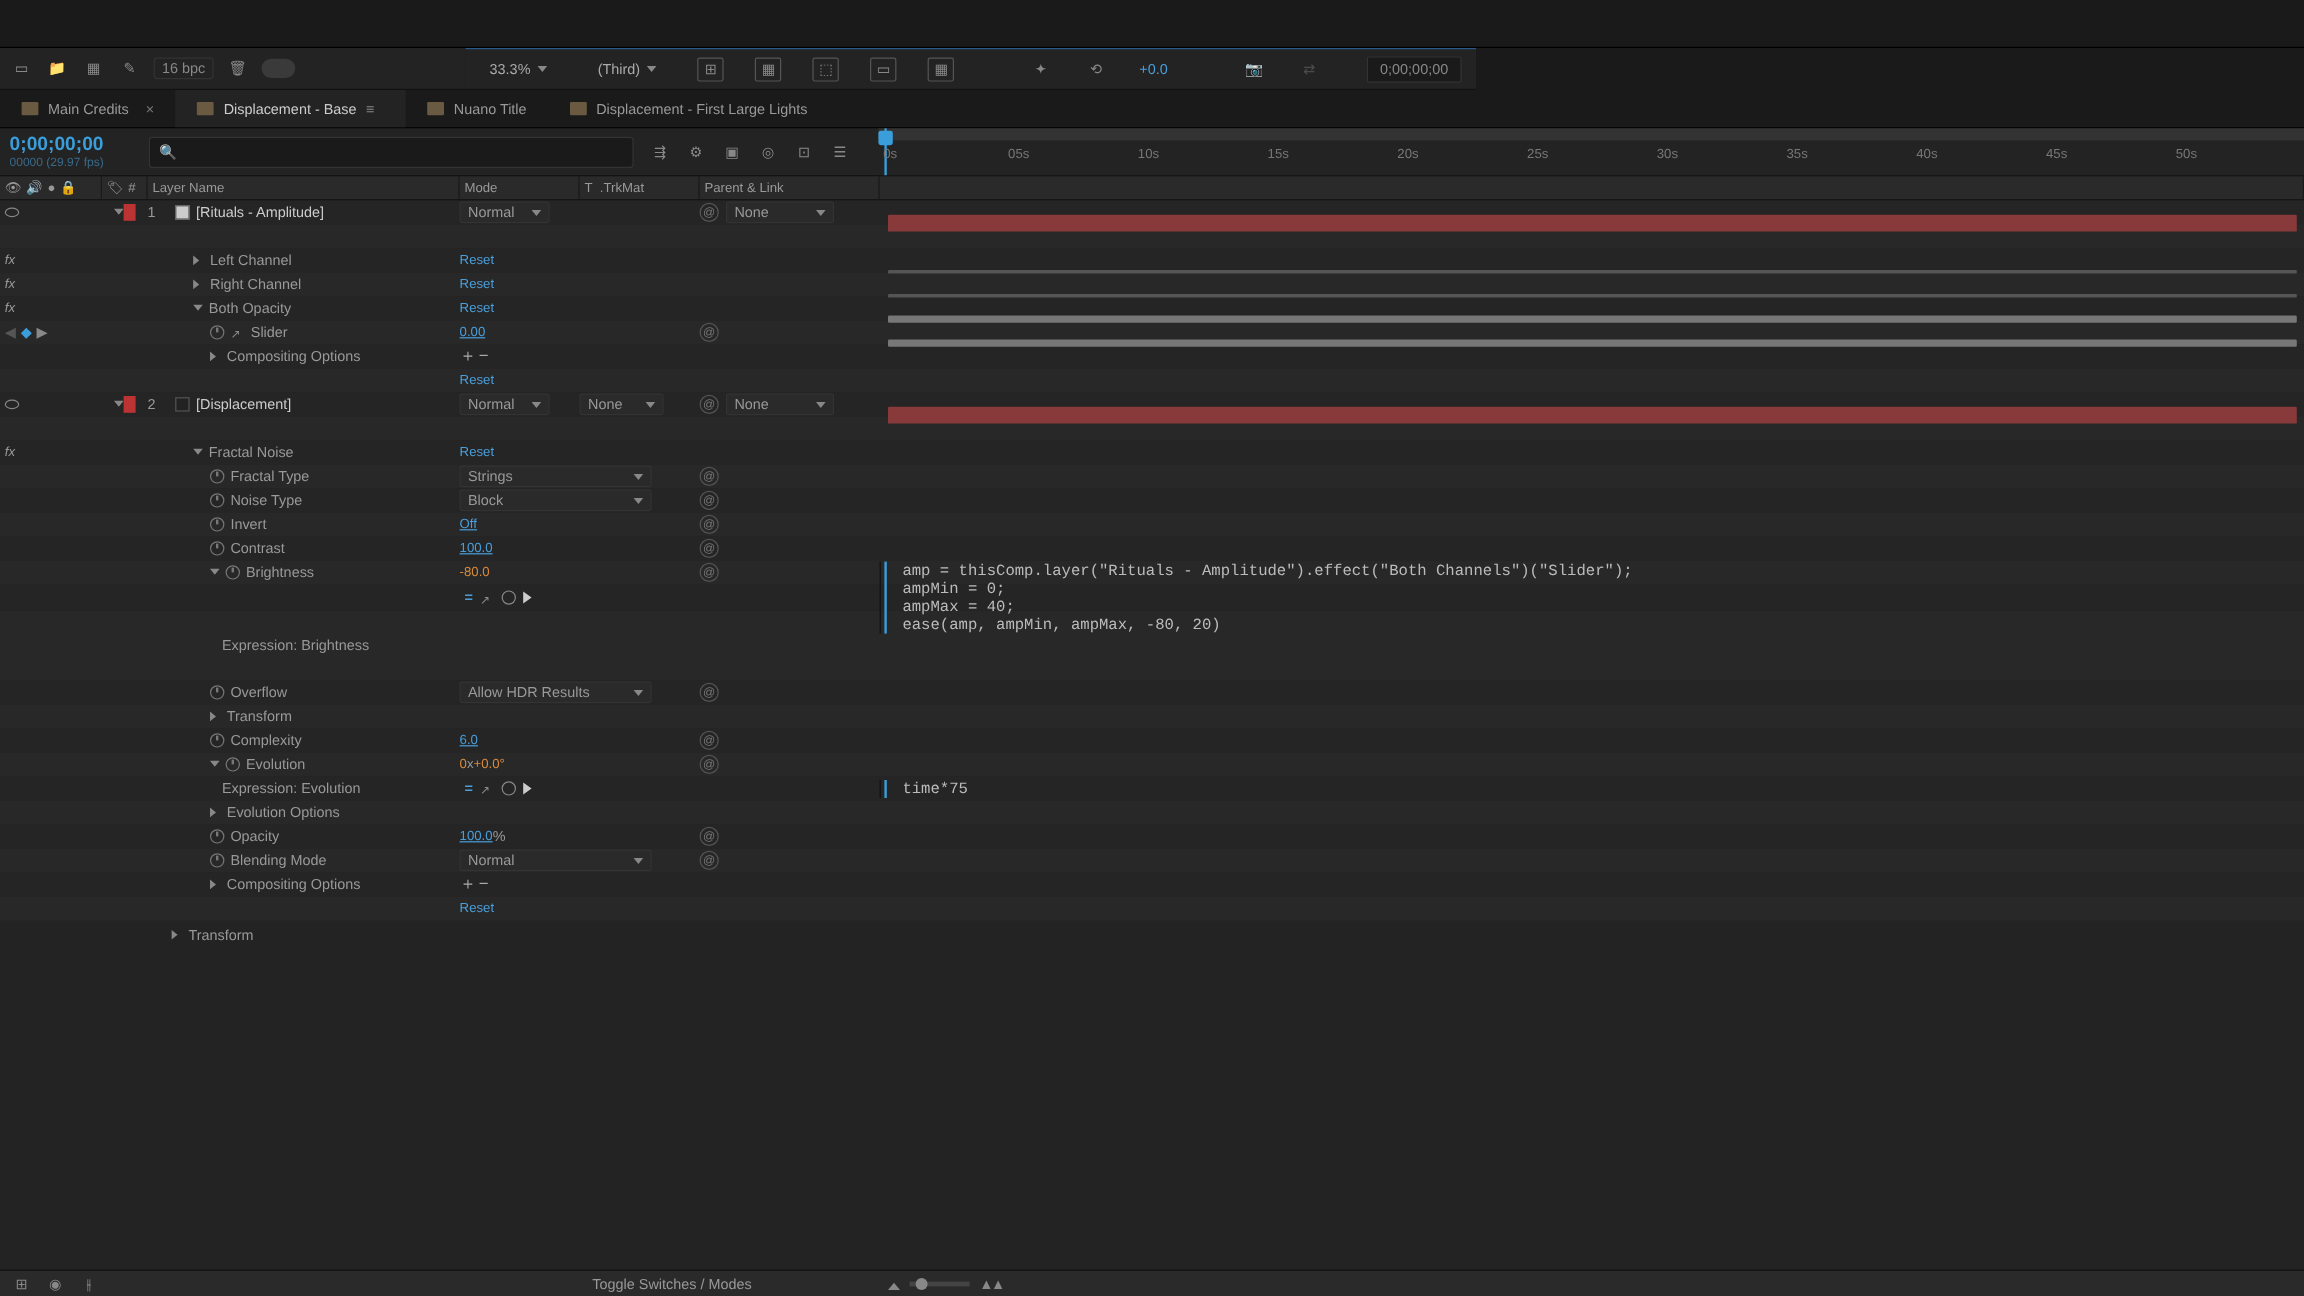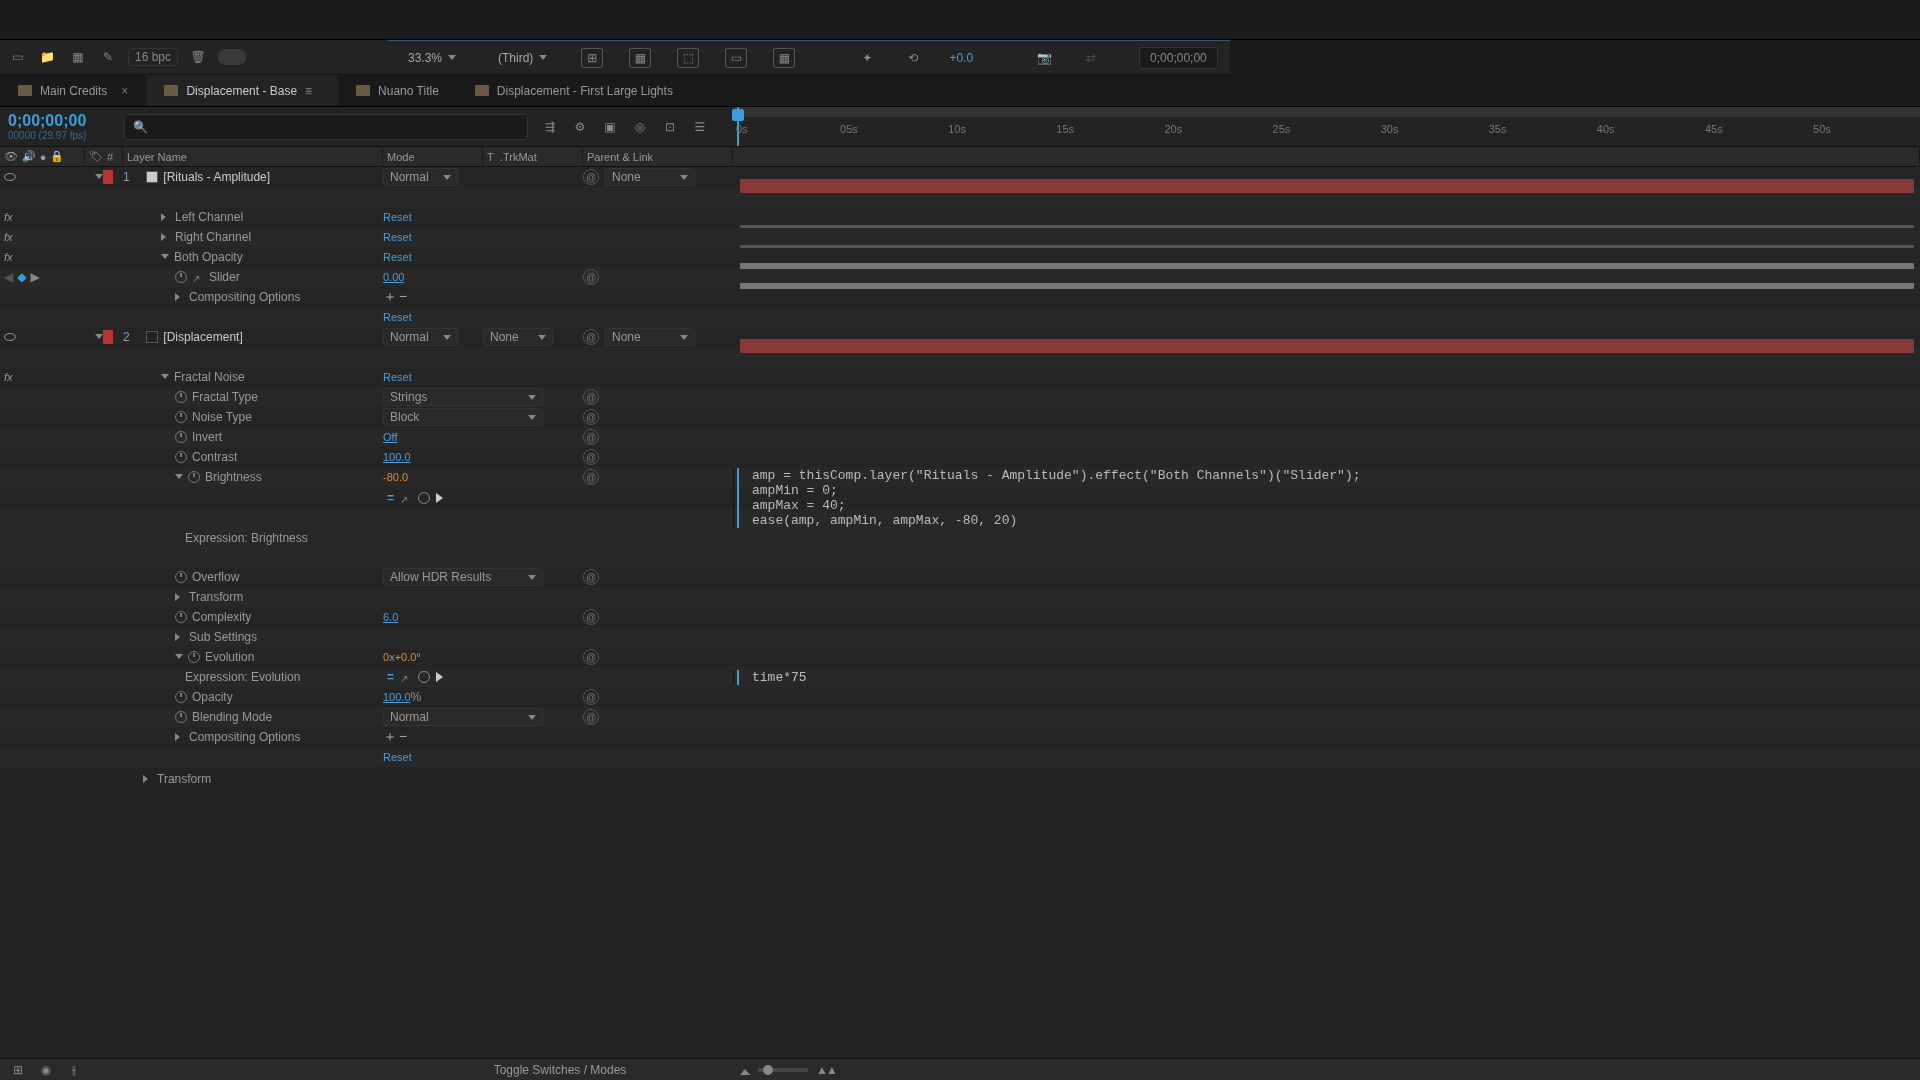--- a/index.html
+++ b/index.html
@@ -651,34 +651,20 @@
         </div>
       <div class="trk-col"></div>
         <div class="parent-col">
           <span class="whip">@</span>
         </div>
       <div class="timeline-col">
           <div class="vline"></div>
         </div>
     </div>
 
-    <div class="row">
-      <div class="left-col"></div>
-        <div class="sw-col"></div>
-      <div class="name-col indent-3">
-          <span class="twirl closed"></span>
-          <span>Sub Settings</span>
-        </div>
-      <div class="mode-col"></div>
-        <div class="trk-col"></div>
-        <div class="parent-col"></div>
-      <div class="timeline-col">
-          <div class="vline"></div>
-        </div>
-    </div>
 
     <div class="row">
       <div class="left-col"></div>
         <div class="sw-col"></div>
       <div class="name-col indent-3">
           <span class="twirl open"></span>
           <span class="stopwatch"></span>
           <span>Evolution</span>
         </div>
       <div class="mode-col">
@@ -708,20 +694,34 @@
       </div>
         </div>
       <div class="trk-col"></div>
         <div class="parent-col"></div>
       <div class="timeline-col">
           <div class="vline"></div>
           <div class="expr-text">time*75</div>
         </div>
     </div>
 
+    <div class="row">
+      <div class="left-col"></div>
+        <div class="sw-col"></div>
+      <div class="name-col indent-3">
+          <span class="twirl closed"></span>
+          <span>Evolution Options</span>
+        </div>
+      <div class="mode-col"></div>
+        <div class="trk-col"></div>
+        <div class="parent-col"></div>
+      <div class="timeline-col">
+          <div class="vline"></div>
+        </div>
+    </div>
 
     <div class="row">
       <div class="left-col"></div>
         <div class="sw-col"></div>
       <div class="name-col indent-3">
           <span class="stopwatch"></span>
           <span>Opacity</span>
         </div>
       <div class="mode-col">
           <span class="blue-val">100.0</span>

